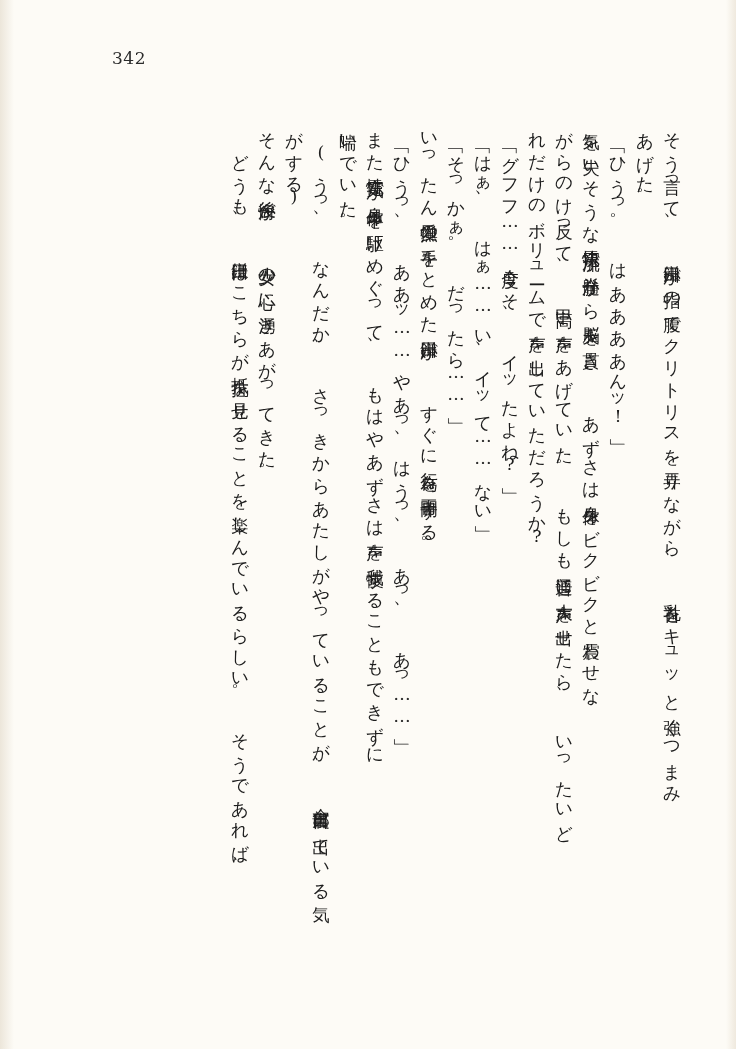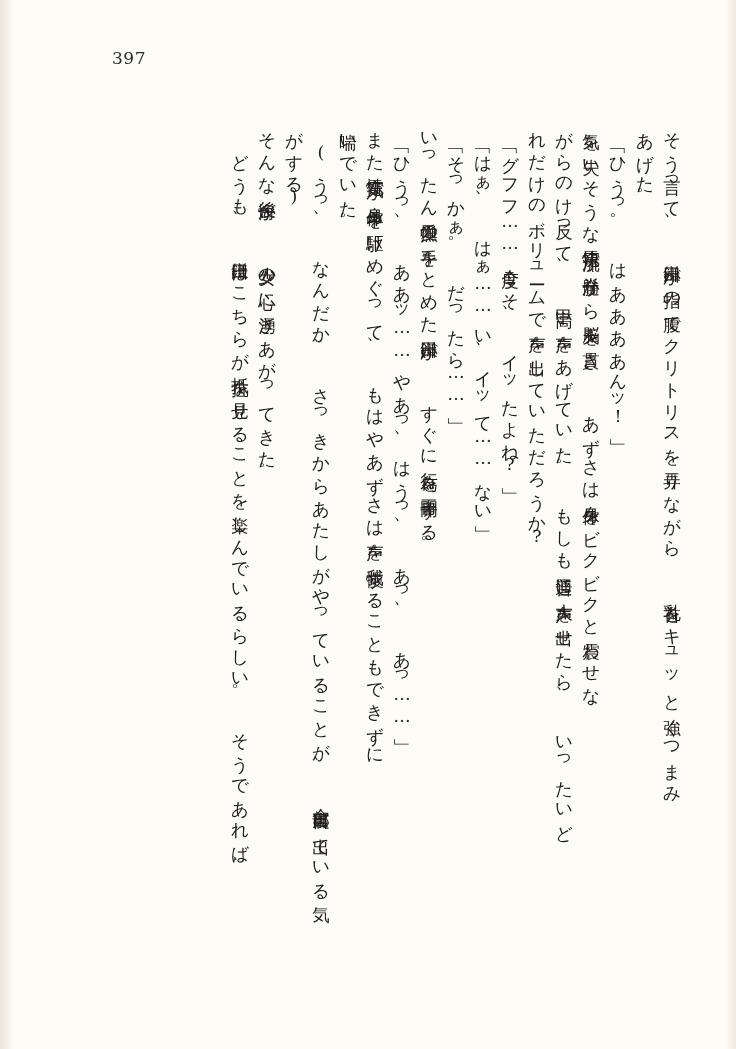--- a/index.html
+++ b/index.html
@@ -78,21 +78,21 @@
   
   .col.indent {
     padding-top: 22px;
   }
 </style>
 </head>
 <body>
 
 <div id="page">
 
-  <div class="page-number">397</div>
+  <div class="page-number">342</div>
 
   <div class="text-block">
       <div class="col indent">どうも、　鎌田はこちらが抵抗を見せることを楽しんでいるらしい。　そうであれば、</div>
       <div class="col">そんな後悔が、　少女の心に湧きあがってきた。</div>
       <div class="col">がする)</div>
       <div class="col indent">(うっ、　なんだか、　さっきからあたしがやっていることが、　全部裏目に出ている気</div>
       <div class="col">喘いでいた。</div>
       <div class="col">また性電気が身体中を駆けめぐって、　もはやあずさは声を我慢することもできずに</div>
       <div class="col indent">「ひうっ、　ああッ……やあっ、はうっ、　あっ、　あっ……」</div>
       <div class="col">いったん愛撫の手をとめた鎌田が、　すぐに行為を再開する。</div>

